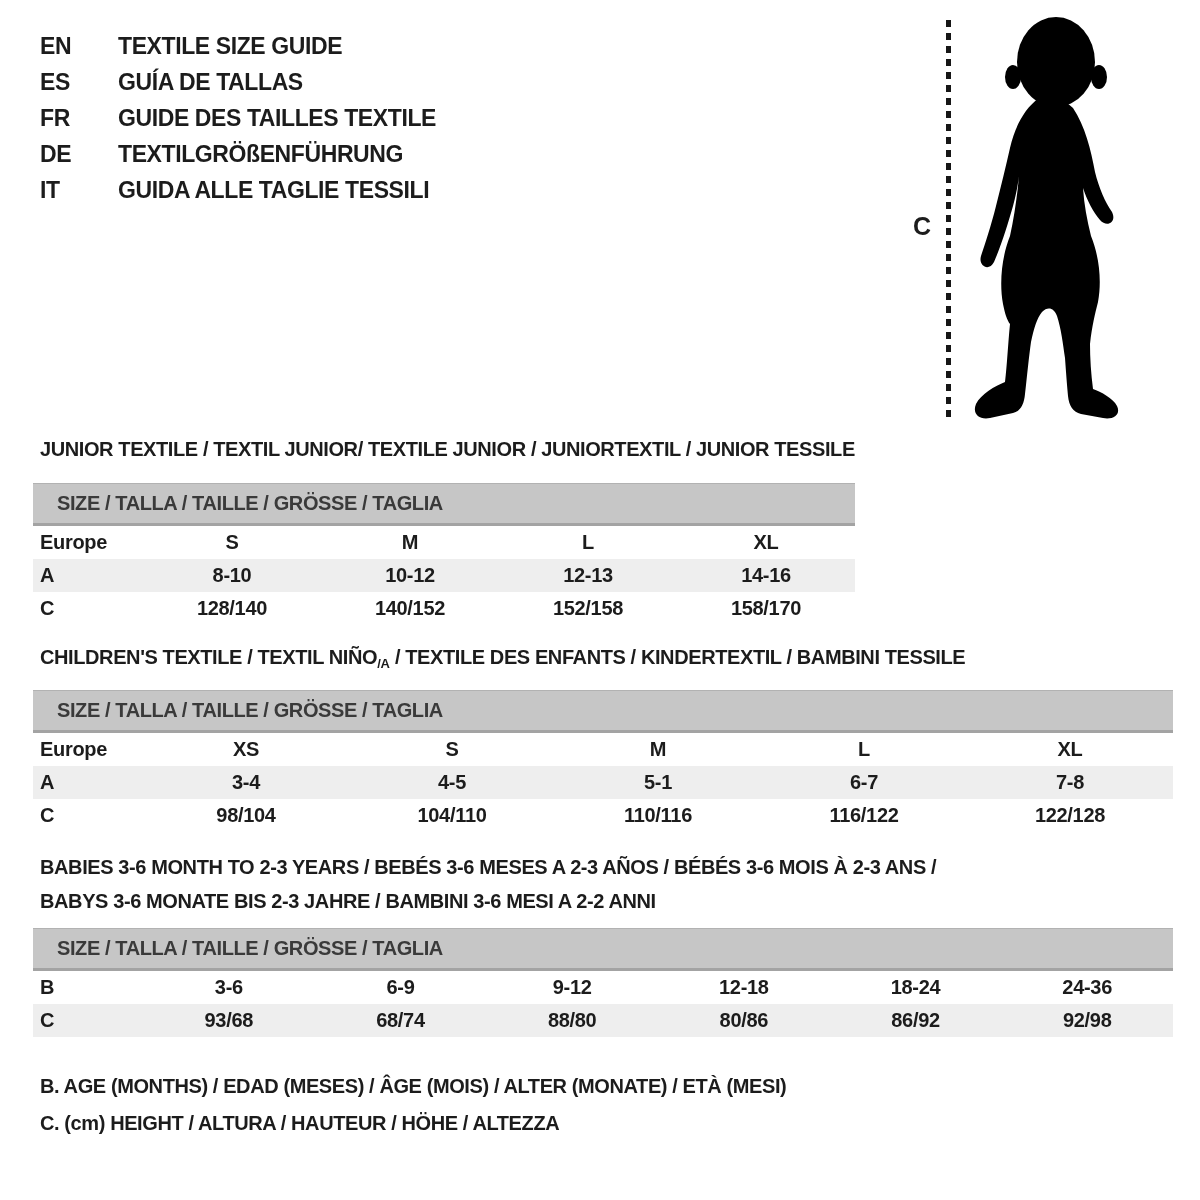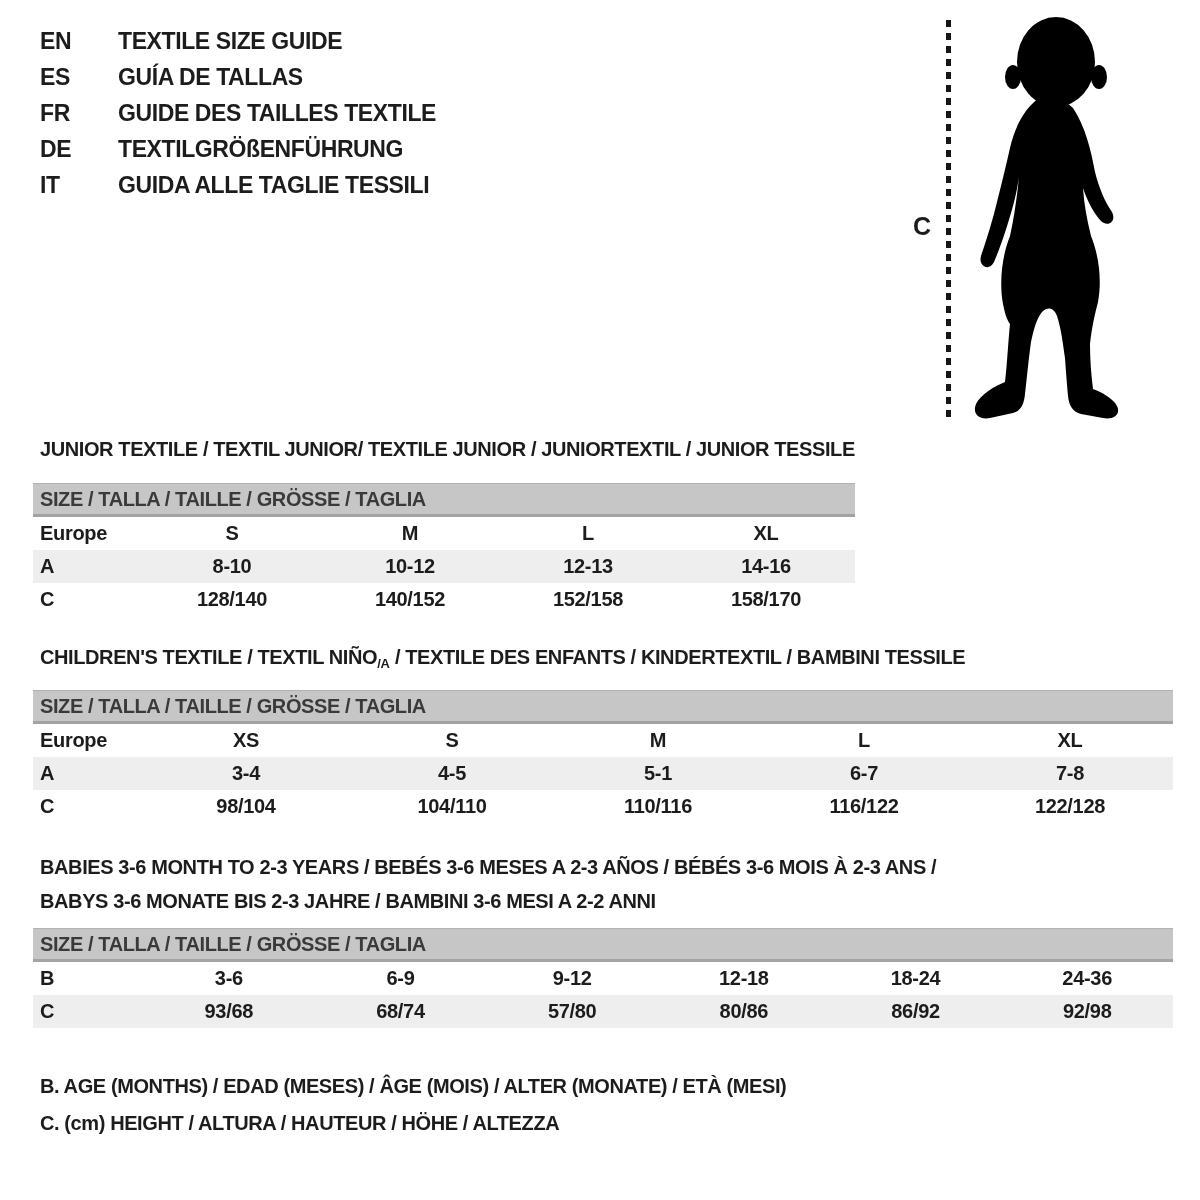--- a/index.html
+++ b/index.html
@@ -8,42 +8,42 @@
     background:#ffffff;
     font-family:"Liberation Sans", sans-serif;
     color:#1c1c1c;
     position:relative;
     overflow:hidden;
   }
   .page { position:absolute; left:0; top:0; width:1200px; height:1200px; background:#fff; }
 
   
   .langs { position:absolute; left:40px; top:28px; }
-  .lang-row { display:flex; height:36px; font-weight:700; font-size:23px; letter-spacing:-0.4px; }
+  .lang-row { display:flex; height:36px; align-items:center; font-weight:700; font-size:23px; letter-spacing:-0.4px; }
   .lang-code { width:78px; flex:0 0 78px; }
   .lang-title { white-space:nowrap; }
 
   
   .dash-line {
     position:absolute; left:946px; top:20px; width:5px; height:398px;
     background-image:repeating-linear-gradient(to bottom,#161616 0 7px,transparent 7px 13px);
   }
   .c-label { position:absolute; left:913px; top:212px; font-size:25px; font-weight:700; }
   .silhouette { position:absolute; left:963px; top:14px; }
 
   
   .sec-title { position:absolute; left:40px; font-size:20px; font-weight:700; letter-spacing:-0.4px; white-space:nowrap; line-height:24px; }
   .sub { font-size:13px; position:relative; top:4px; letter-spacing:-0.2px; }
   .two-line { line-height:34px; }
 
   
   .tbl { position:absolute; left:33px; }
   .tbl-head {
-    height:34px; background:#c6c6c6; border-top:1px solid #b2b2b2; border-bottom:3px solid #a3a3a3;
-    display:flex; align-items:center; padding-left:7px;
+    height:43px; background:#c6c6c6; border-top:1px solid #b2b2b2; border-bottom:3px solid #a3a3a3;
+    display:flex; align-items:center; padding-left:24px;
     font-weight:700; font-size:20px; letter-spacing:-0.4px; color:#3a3a3a;
   }
   .tbl-row { display:flex; height:33px; align-items:center; font-weight:700; font-size:20px; letter-spacing:-0.3px; }
   .tbl-row.shaded { background:#eeeeee; }
   .lbl { flex:0 0 110px; padding-left:7px; }
   .val { flex:1 1 0; text-align:center; }
 
   
   .legend { position:absolute; left:40px; top:1068px; }
   .legend-line { font-size:20px; font-weight:700; letter-spacing:-0.4px; line-height:37px; white-space:nowrap; }
@@ -188,21 +188,21 @@
       <span class="val">6-9</span>
       <span class="val">9-12</span>
       <span class="val">12-18</span>
       <span class="val">18-24</span>
       <span class="val">24-36</span>
     </div>
     <div class="tbl-row shaded">
       <span class="lbl">C</span>
       <span class="val">93/68</span>
       <span class="val">68/74</span>
-      <span class="val">57/80</span>
+      <span class="val">88/80</span>
       <span class="val">80/86</span>
       <span class="val">86/92</span>
       <span class="val">92/98</span>
     </div>
   </div>
 
   <div class="legend">
     <div class="legend-line">B. AGE (MONTHS) / EDAD (MESES) / ÂGE (MOIS) / ALTER (MONATE) / ETÀ (MESI)</div>
     <div class="legend-line">C. (cm) HEIGHT / ALTURA / HAUTEUR / HÖHE / ALTEZZA</div>
   </div>

